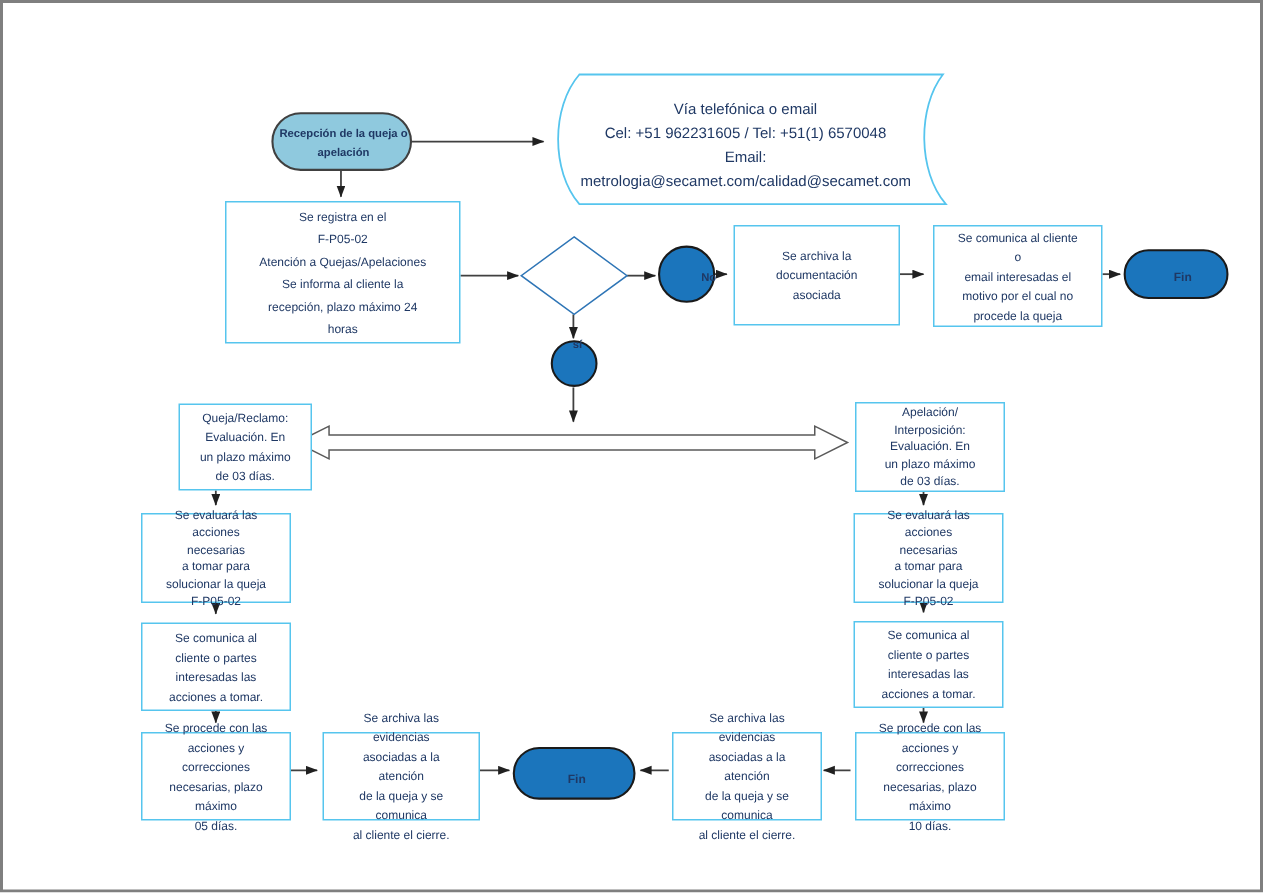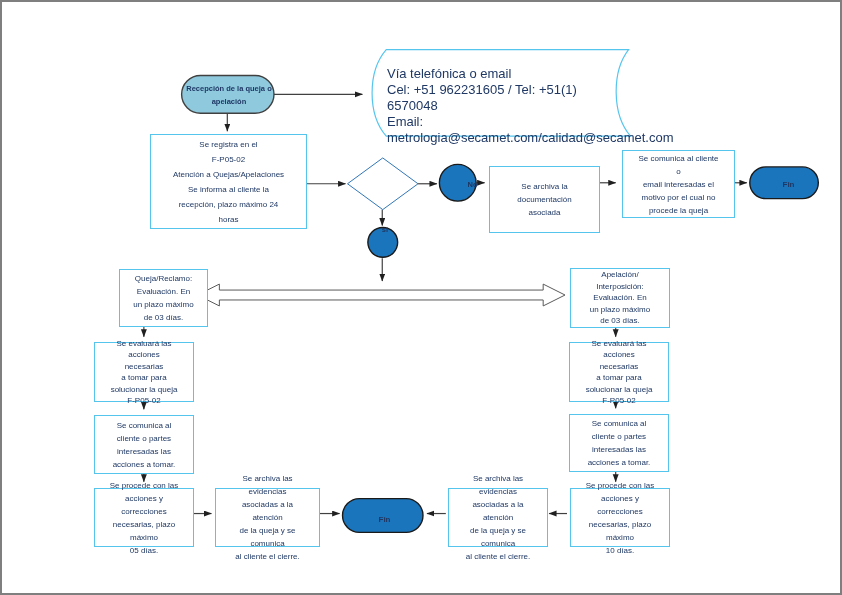--- a/index.html
+++ b/index.html
@@ -16,22 +16,22 @@
     color:#1f3864;
     font-weight:bold;
   }
   .pbox{
     position:absolute;box-sizing:border-box;background:#ffffff;
     border:1px solid #56c5ee;display:flex;align-items:center;justify-content:center;
     text-align:center;white-space:pre-line;font-size:8px;line-height:13px;
     color:#1f3864;padding:13px;
   }
   .contact{
-    position:absolute;display:block;text-align:left;white-space:pre-line;
-    font-size:13px;line-height:16px;color:#1f3864;
+    position:absolute;display:block;text-align:center;white-space:pre-line;
+    font-size:10px;line-height:16px;color:#1f3864;
   }
   .node-lbl{font-size:8px;}
   .small-lbl{font-size:7.5px;}
   
   .shape-start{fill:#8fc9de;stroke:#404040;stroke-width:1.4;}
   .shape-stored{fill:#ffffff;stroke:#56c5ee;stroke-width:1.2;}
   .shape-diamond{fill:#ffffff;stroke:#2e75b6;stroke-width:1;}
   .shape-node{fill:#1b75bc;stroke:#1a1a1a;stroke-width:1.4;}
   .shape-dblarrow{fill:#ffffff;stroke:#595959;stroke-width:1;}
   .conn{stroke:#404040;stroke-width:1.2;fill:none;}
@@ -101,21 +101,21 @@
 
   <div class="lbl node-lbl" style="left:342px;top:500px;width:81px;height:34px;">Fin</div>
 
   <div class="pbox" style="left:148px;top:132px;width:157px;height:95px;line-height:15px;">Se registra en el
 F-P05-02
 Atención a Quejas/Apelaciones
 Se informa al cliente la
 recepción, plazo máximo 24
 horas</div>
 
-  <div class="pbox" style="left:487px;top:148px;width:111px;height:67px;margin-top:16px;">Se archiva la
+  <div class="pbox" style="left:487px;top:148px;width:111px;height:67px;">Se archiva la
 documentación
 asociada</div>
 
   <div class="pbox" style="left:620px;top:148px;width:113px;height:68px;">Se comunica al cliente o
 email interesadas el
 motivo por el cual no
 procede la queja</div>
 
   <div class="pbox" style="left:92px;top:267px;width:89px;height:58px;margin-left:25px;">Queja/Reclamo:
 Evaluación. En

